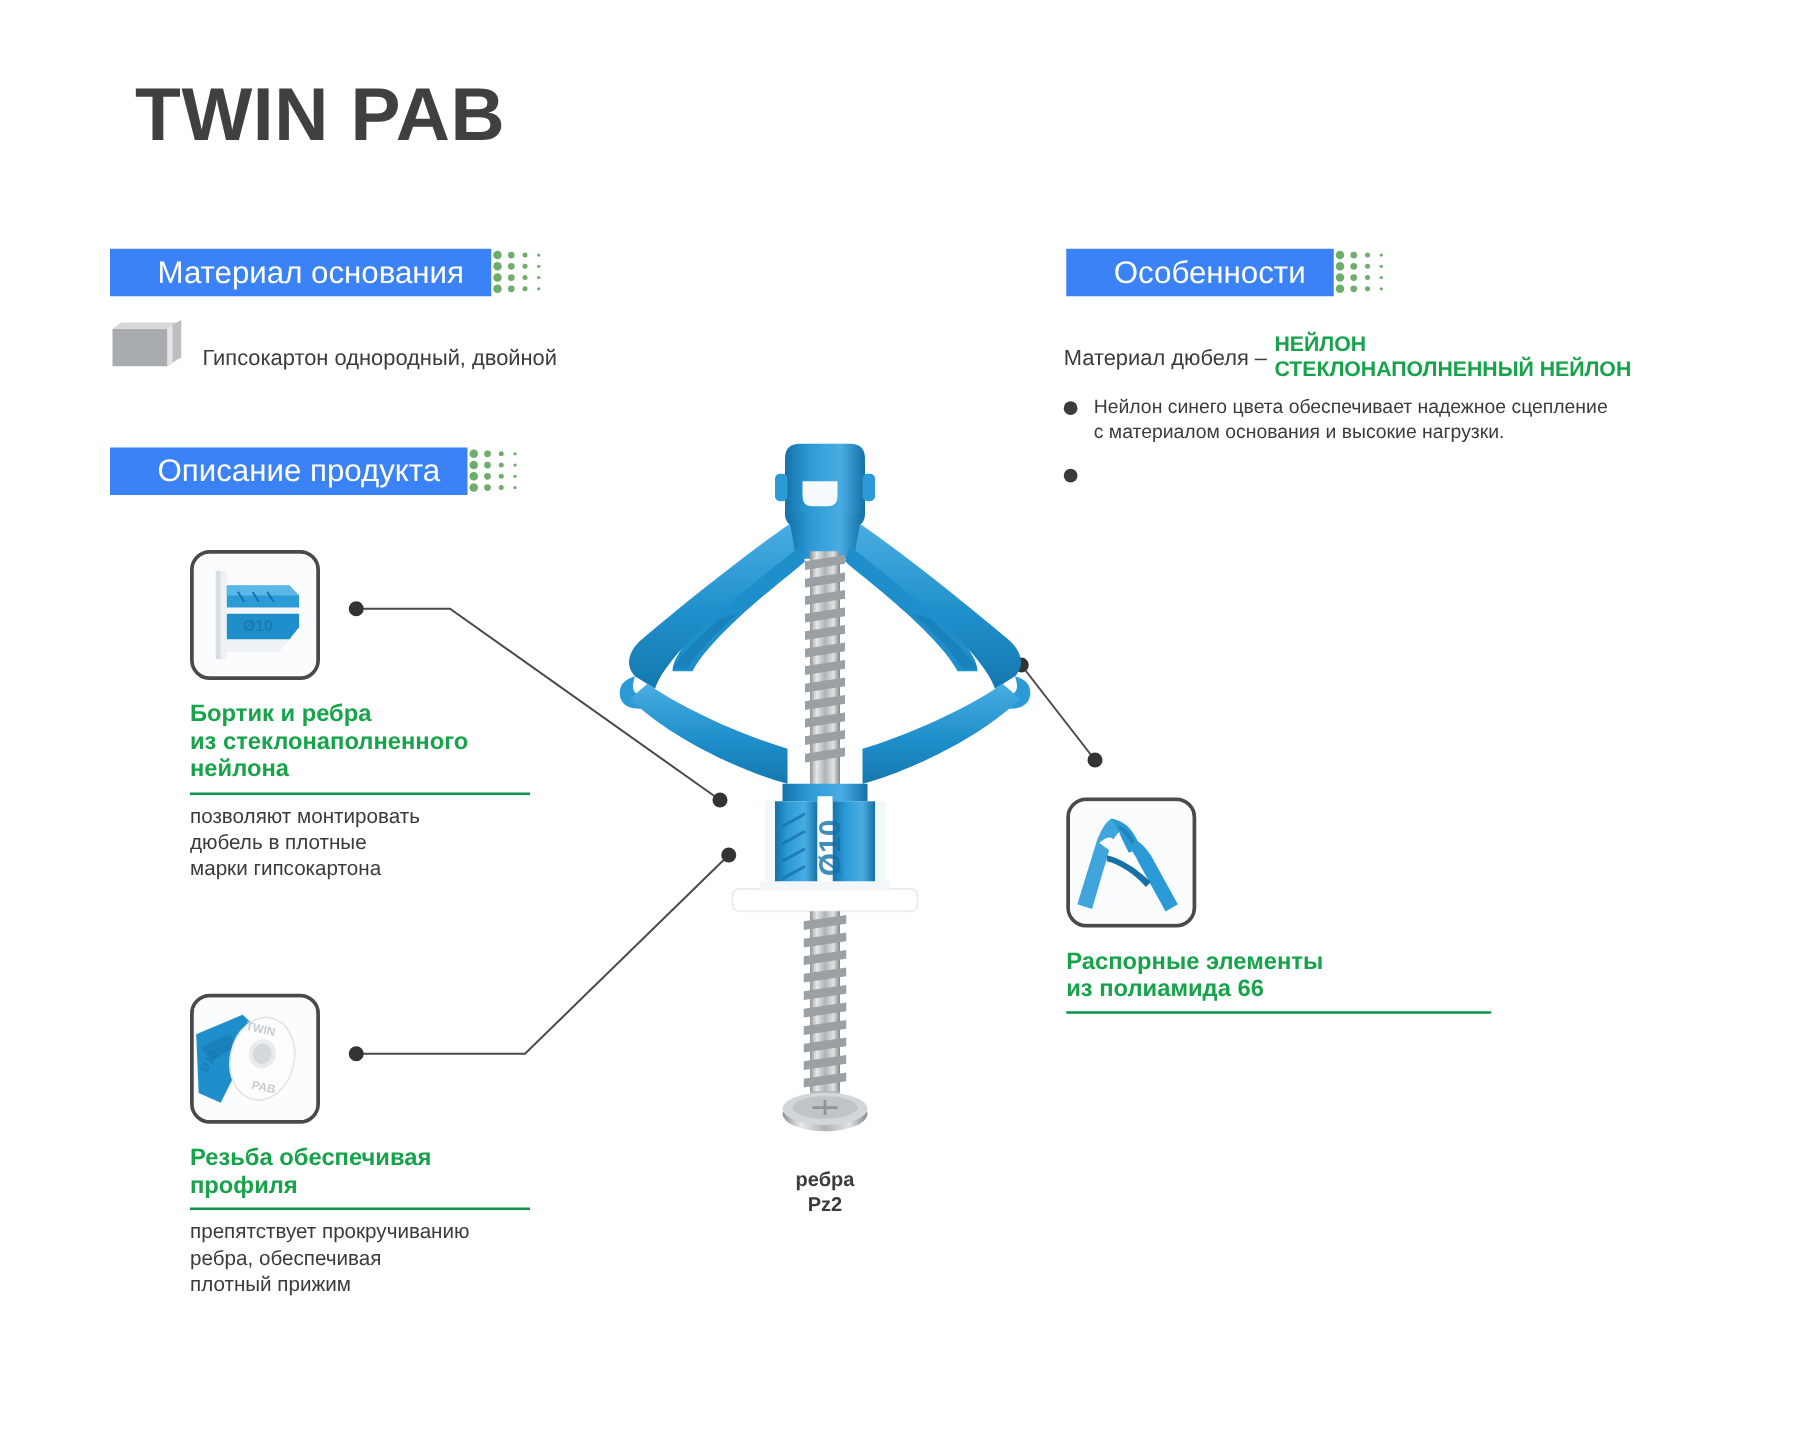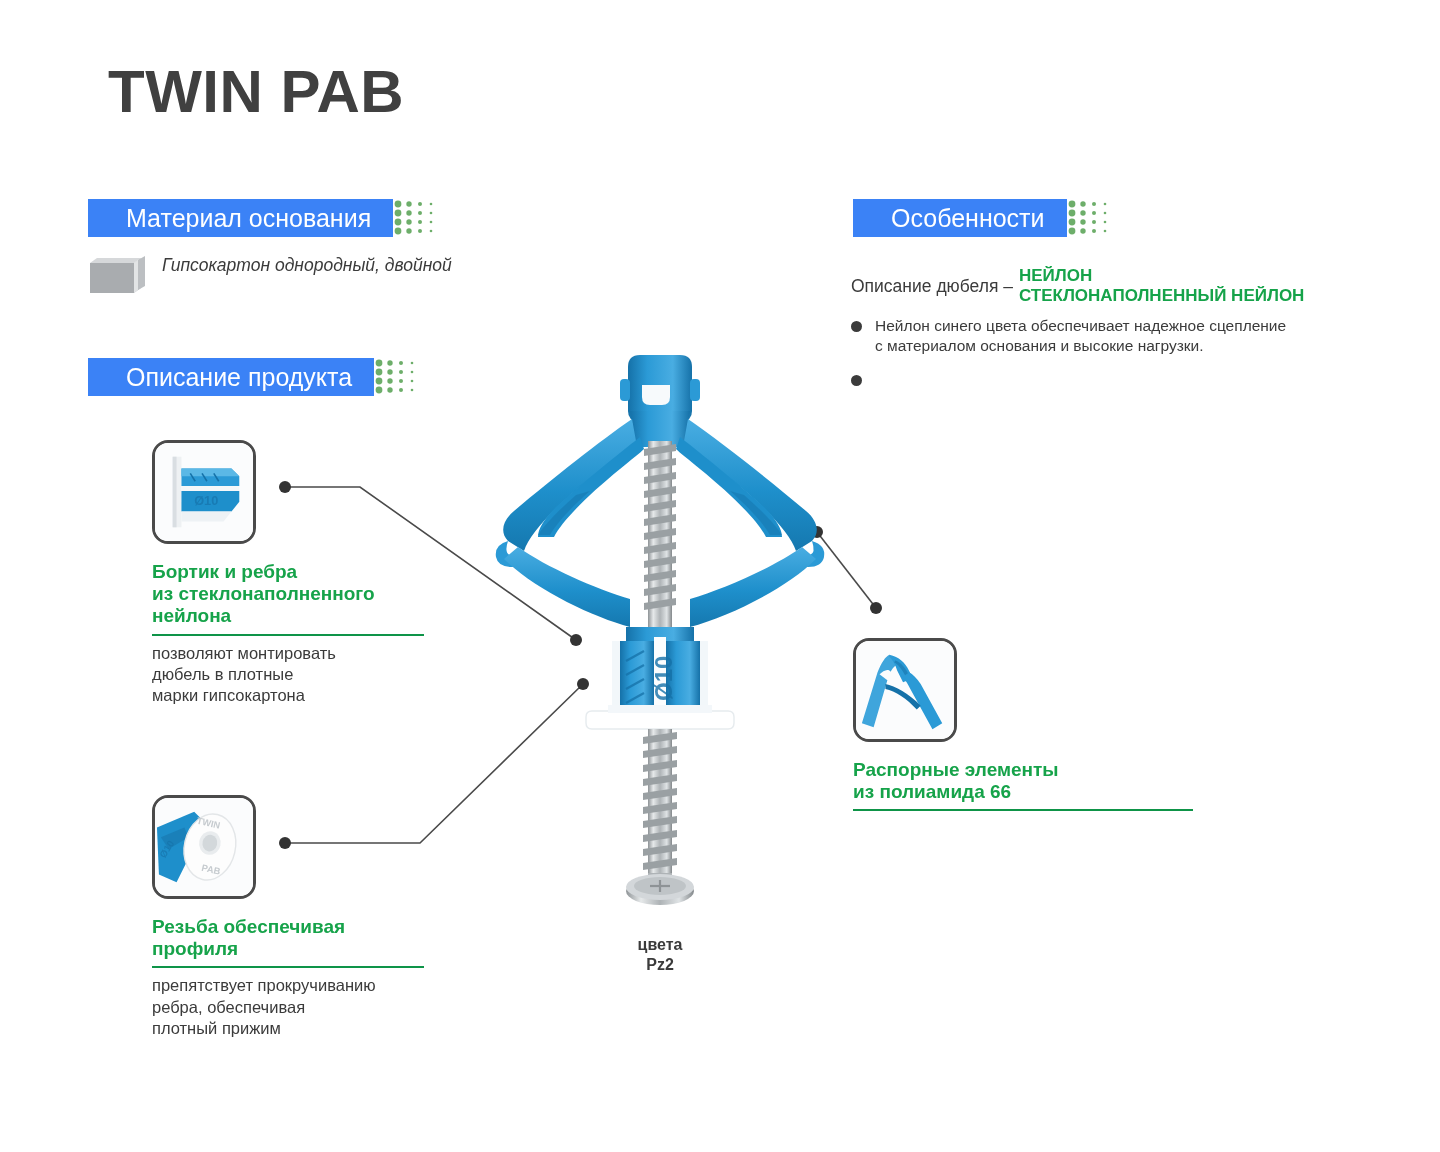--- a/index.html
+++ b/index.html
@@ -56,23 +56,22 @@
     height: 38px;
     display: block;
   }
 
   
   .base-material {
     position: absolute;
     left: 88px;
     top: 255px;
     display: flex;
-    align-items: flex-start;
+    align-items: flex-end;
     gap: 14px;
-    font-style: italic;
   }
   .slab-icon { width: 60px; height: 42px; display: block; }
   .base-material-label {
     font-size: 17.5px;
     color: #3b3b3b;
     white-space: nowrap;
   }
 
   
   .material-line {
@@ -283,21 +282,21 @@
           <circle cx="38" cy="23" r="1.3"></circle>
         <circle cx="5" cy="32" r="3.4"></circle>
           <circle cx="16" cy="32" r="2.7"></circle>
           <circle cx="27" cy="32" r="2.0"></circle>
           <circle cx="38" cy="32" r="1.3"></circle>
       </g>
     </svg>
   </div>
 
   <div class="material-line">
-    <span class="prefix">Описание дюбеля –</span>
+    <span class="prefix">Материал дюбеля –</span>
     <span class="value" style="white-space:pre-line;">НЕЙЛОН
 СТЕКЛОНАПОЛНЕННЫЙ НЕЙЛОН</span>
   </div>
 
   <div class="bullets">
     <div class="bullet">
       <span class="bullet-dot"></span>
       <span class="bullet-text" style="white-space:pre-line;">Нейлон синего цвета обеспечивает надежное сцепление
 с материалом основания и высокие нагрузки.</span>
     </div>
@@ -499,16 +498,16 @@
       <ellipse cx="180" cy="546" rx="34" ry="14" fill="url(#steel)"></ellipse>
       <ellipse cx="180" cy="542" rx="34" ry="13" fill="#d3d7da"></ellipse>
       <ellipse cx="180" cy="541" rx="26" ry="9" fill="#bfc4c7"></ellipse>
       <g stroke="#8e9396" stroke-width="2.2" fill="none">
         <path d="M170 541 h20"></path>
           <path d="M180 535 v12"></path>
       </g>
     </svg>
   </div>
 
-  <div class="hero-caption">цвета
+  <div class="hero-caption">ребра
 Pz2</div>
 
 </div>
 
 </body></html>

